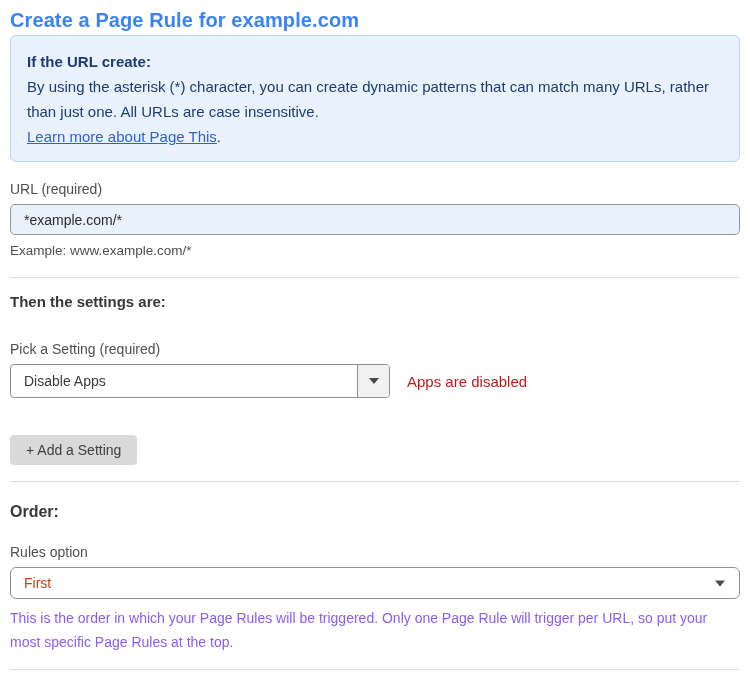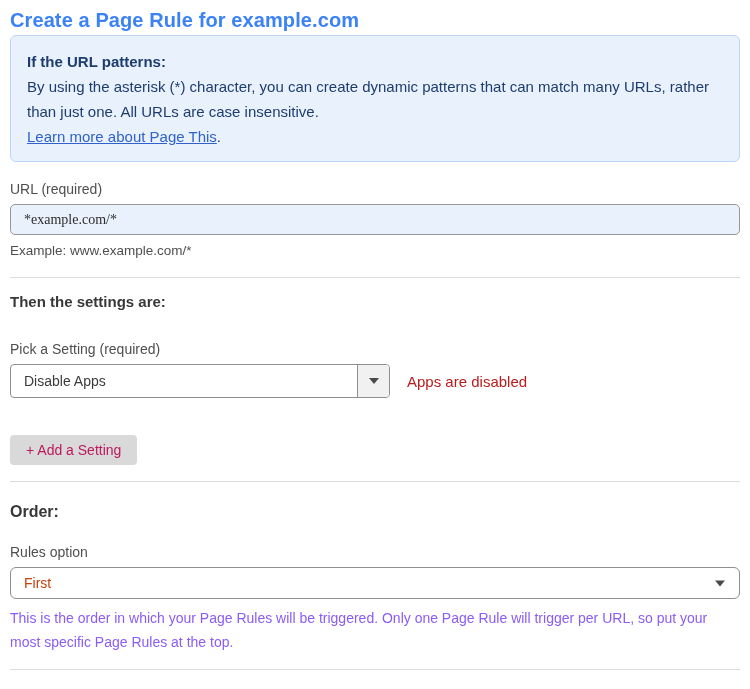--- a/index.html
+++ b/index.html
@@ -39,21 +39,21 @@
     font-size: 14px;
     color: #4f4f4f;
     margin-bottom: 7px;
   }
   .url-input {
     width: 100%;
     height: 31px;
     background: #e9f1fc;
     border: 1px solid #979797;
     border-radius: 5px;
-    font-family: Liberation Serif, serif;
+    font-family: Liberation Sans, sans-serif;
     font-size: 14px;
     color: #2d2d2d;
     padding: 4px 13px;
     outline: none;
   }
   .helper-text {
     font-size: 13.5px;
     color: #4f4f4f;
     margin-top: 8px;
   }
@@ -117,21 +117,21 @@
     border: none;
     border-radius: 4px;
     font-family: "Liberation Sans", "DejaVu Sans", sans-serif;
     font-size: 14px;
     cursor: pointer;
     height: 30px;
     padding: 0 16px;
   }
   .btn-gray {
     background: #d9d9d9;
-    color: #be185d;
+    color: #404040;
   }
   .add-setting-btn { margin-top: 37px; }
   .divider-2 { margin-top: 16px; margin-bottom: 21px; }
   .order-heading { font-size: 16px; }
   .order-label { margin-top: 23px; }
   .full-select {
     position: relative;
     width: 100%;
     height: 32px;
     background: #ffffff;
@@ -159,21 +159,21 @@
   .divider-3 { margin-top: 15px; margin-bottom: 17px; }
 </style>
 </head>
 <body>
 
 
 
 <h1 class="page-title">Create a Page Rule for example.com</h1>
 
 <div class="info-box">
-  <div class="info-heading">If the URL patterns:</div>
+  <div class="info-heading">If the URL create:</div>
   <div>By using the asterisk (*) character, you can create dynamic patterns that can match many URLs, rather than just one. All URLs are case insensitive.</div>
   <div><a class="info-link">Learn more about Page This</a><span>.</span></div>
 </div>
 
 <div class="field-label">URL (required)</div>
 <input class="url-input" type="text" value="*example.com/*" style="">
 <div class="helper-text">Example: www.example.com/*</div>
 
 <hr class="divider divider-1">
 

